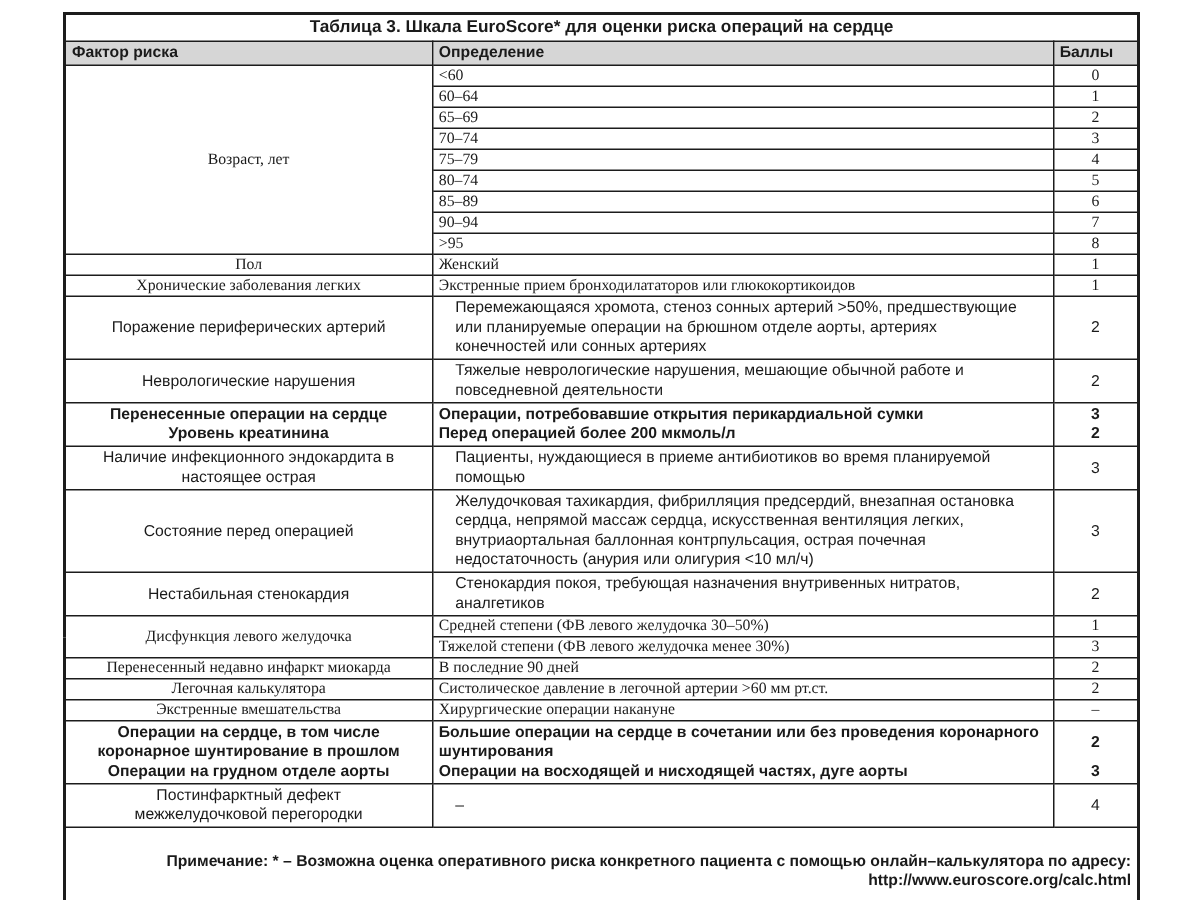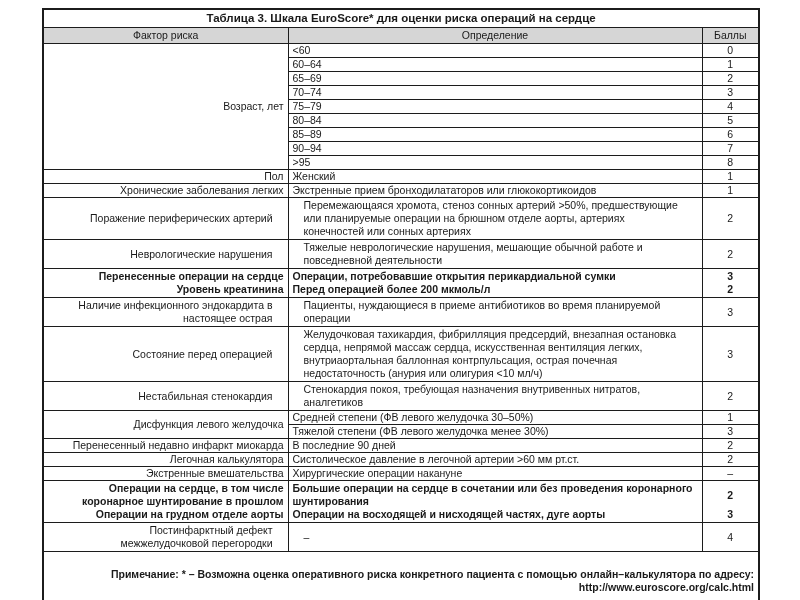--- a/index.html
+++ b/index.html
@@ -26,28 +26,27 @@
   }
   .title-cell {
     font-weight: bold;
     font-size: 11.5px;
     text-align: center;
     height: 17px;
     background: #ffffff;
   }
   .header-row td {
     background: var(--header-bg, #d6d6d6);
-    font-weight: normal;
-    text-align: center;
+    font-weight: bold;
     height: 15px;
   }
-  td.factor { text-align: right; }
+  td.factor { text-align: center; }
   td.def { text-align: left; }
   td.pts { text-align: center; }
-  tr.line-row td { height: 13px; }
+  tr.line-row td { height: 13px; font-family: Liberation Serif, serif; }
   td.stack { padding: 1px 4px; }
   .ln { display: block; font-weight: bold; }
   td.pts .ln, td.pts-stack .ln { text-align: center; }
   .ln.h2 {
     min-height: 26px;
     display: flex;
     align-items: center;
   }
   td.pts-stack .ln.h2 { justify-content: center; }
   td.pts-stack { text-align: center; padding: 1px 2px; }
@@ -92,21 +91,21 @@
       </tr>
       <tr class="line-row">
         <td class="def">70–74</td>
         <td class="pts">3</td>
       </tr>
       <tr class="line-row">
         <td class="def">75–79</td>
         <td class="pts">4</td>
       </tr>
       <tr class="line-row">
-        <td class="def">80–84</td>
+        <td class="def">80–74</td>
         <td class="pts">5</td>
       </tr>
       <tr class="line-row">
         <td class="def">85–89</td>
         <td class="pts">6</td>
       </tr>
       <tr class="line-row">
         <td class="def">90–94</td>
         <td class="pts">7</td>
       </tr>
@@ -149,21 +148,21 @@
           <div class="ln">Перед операцией более 200 мкмоль/л</div>
         </td>
         <td class="pts-stack">
           <div class="ln">3</div>
           <div class="ln">2</div>
         </td>
       </tr>
 
       <tr>
         <td class="factor ml">Наличие инфекционного эндокардита в настоящее острая</td>
-        <td class="def ml">Пациенты, нуждающиеся в приеме антибиотиков во время планируемой операции</td>
+        <td class="def ml">Пациенты, нуждающиеся в приеме антибиотиков во время планируемой помощью</td>
         <td class="pts ml">3</td>
       </tr>
 
       <tr>
         <td class="factor ml">Состояние перед операцией</td>
         <td class="def ml">Желудочковая тахикардия, фибрилляция предсердий, внезапная остановка сердца, непрямой массаж сердца, искусственная вентиляция легких, внутриаортальная баллонная контрпульсация, острая почечная недостаточность (анурия или олигурия &lt;10 мл/ч)</td>
         <td class="pts ml">3</td>
       </tr>
 
       <tr>

